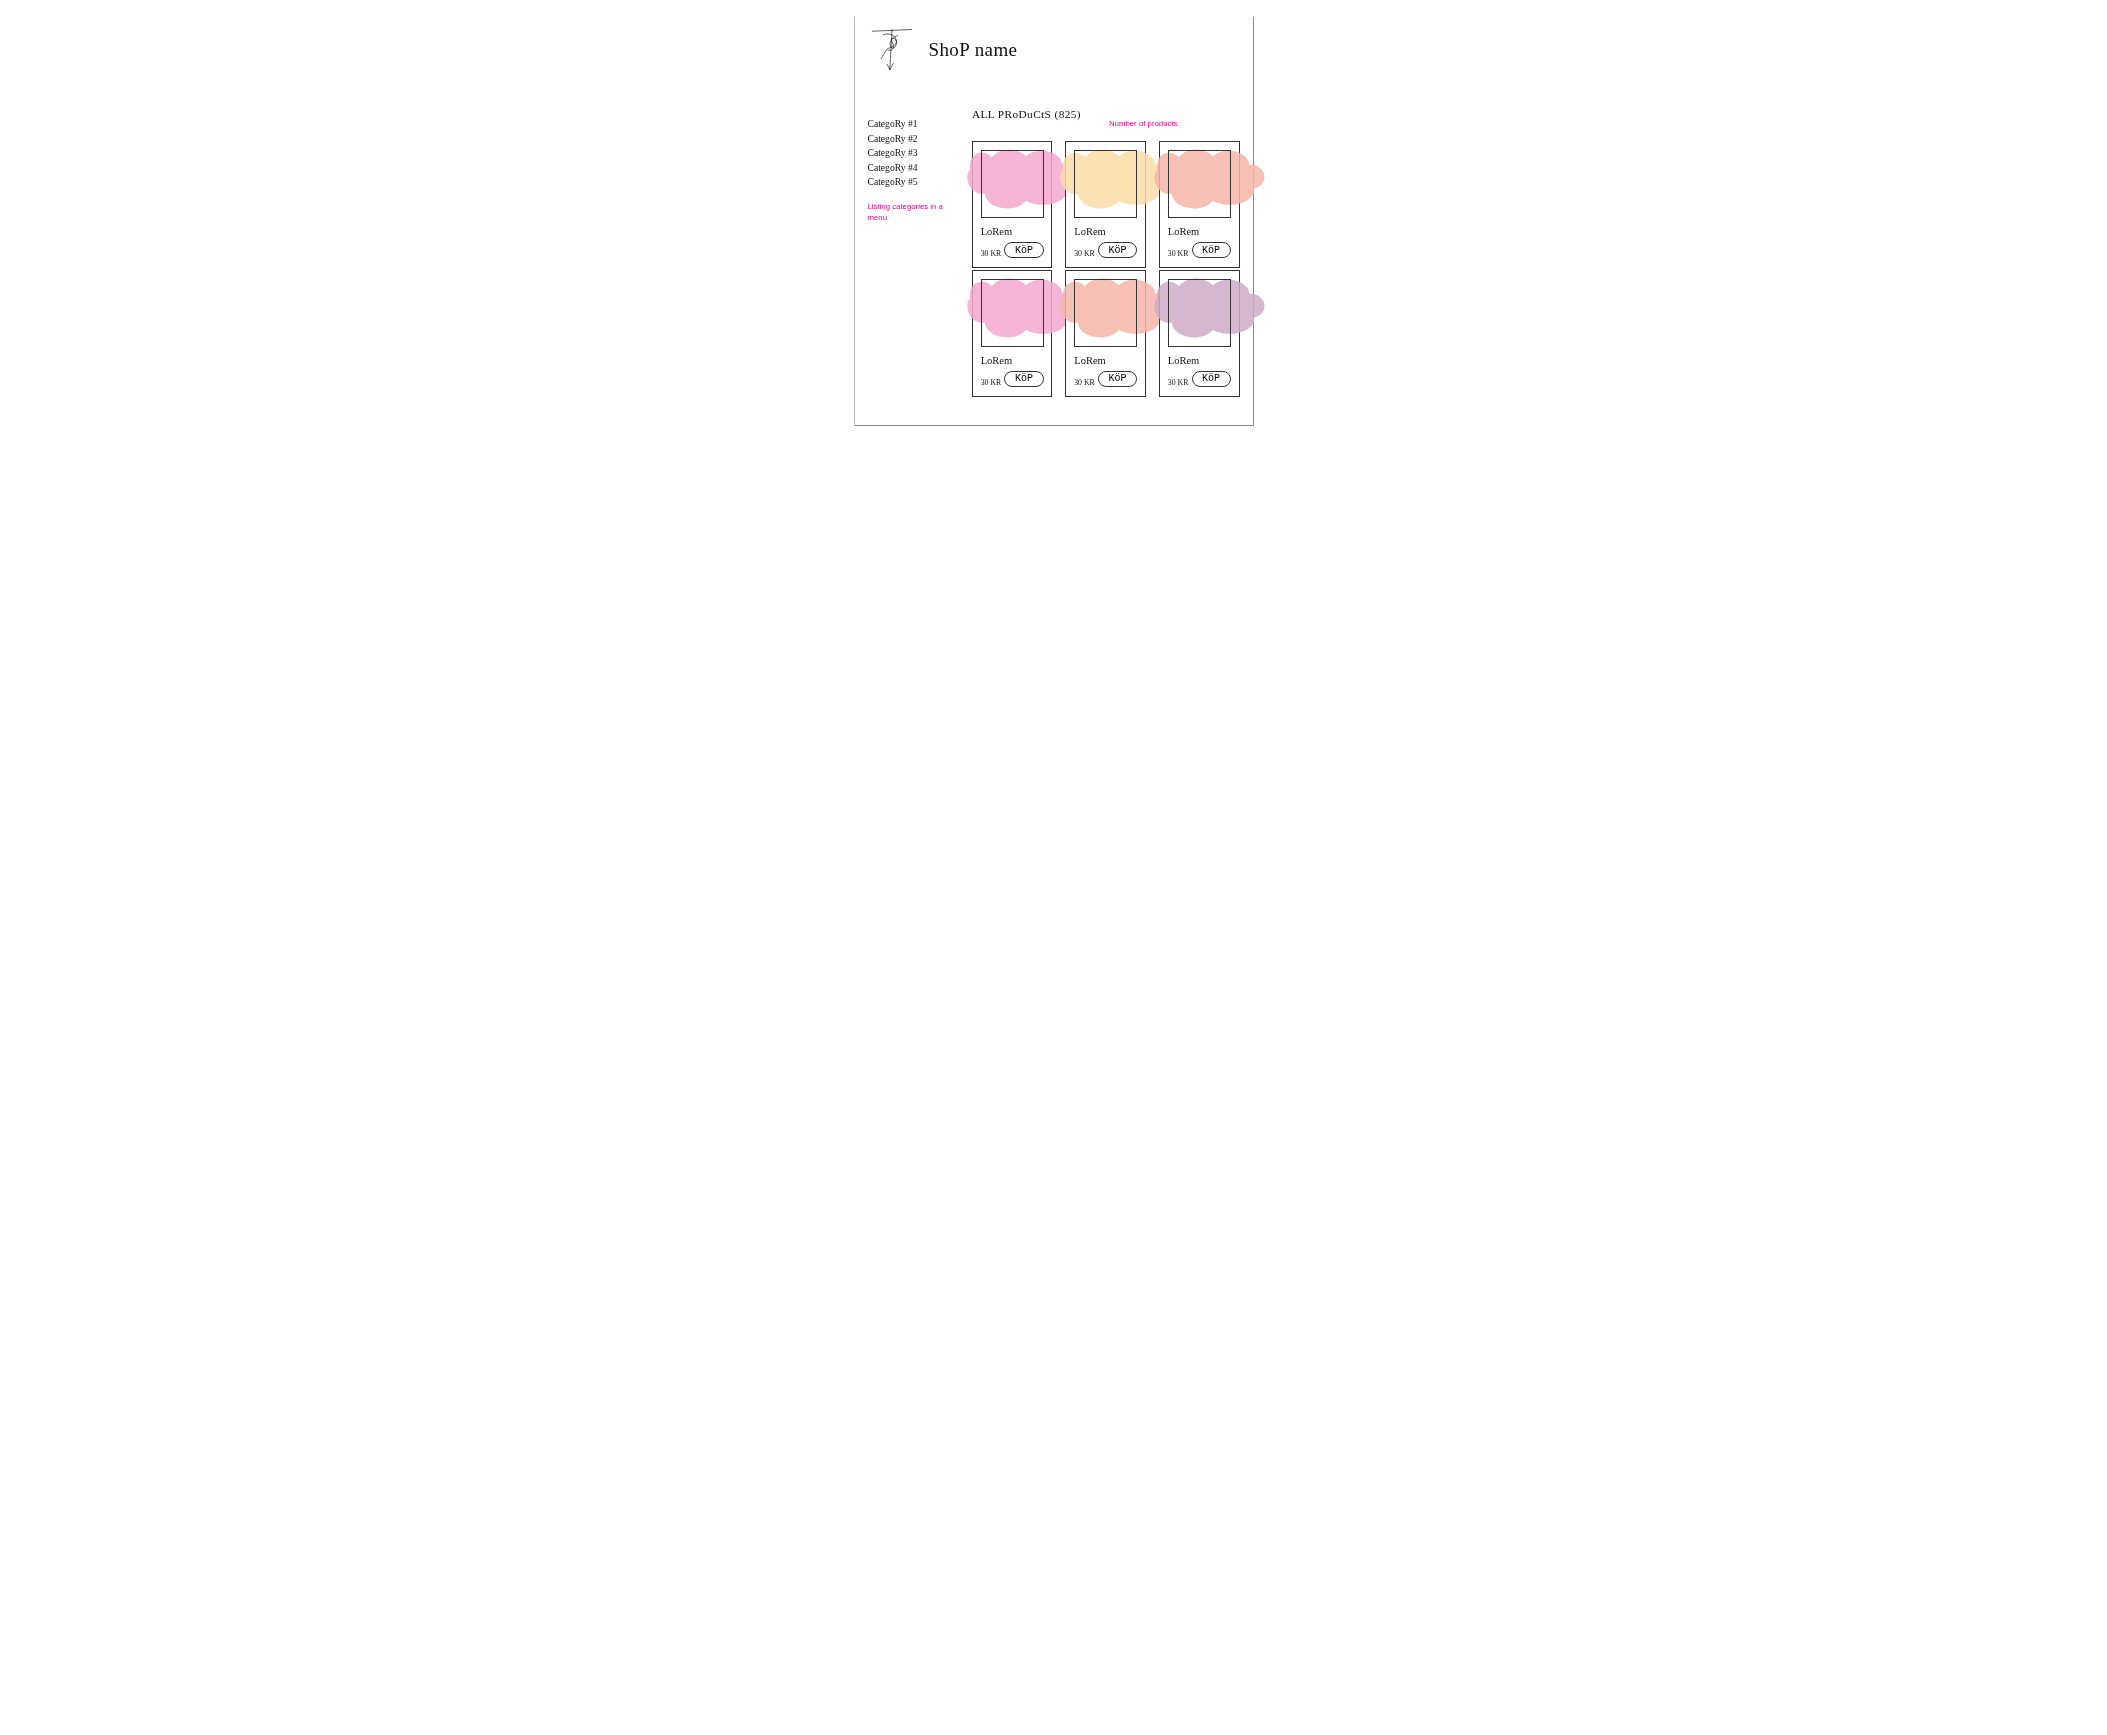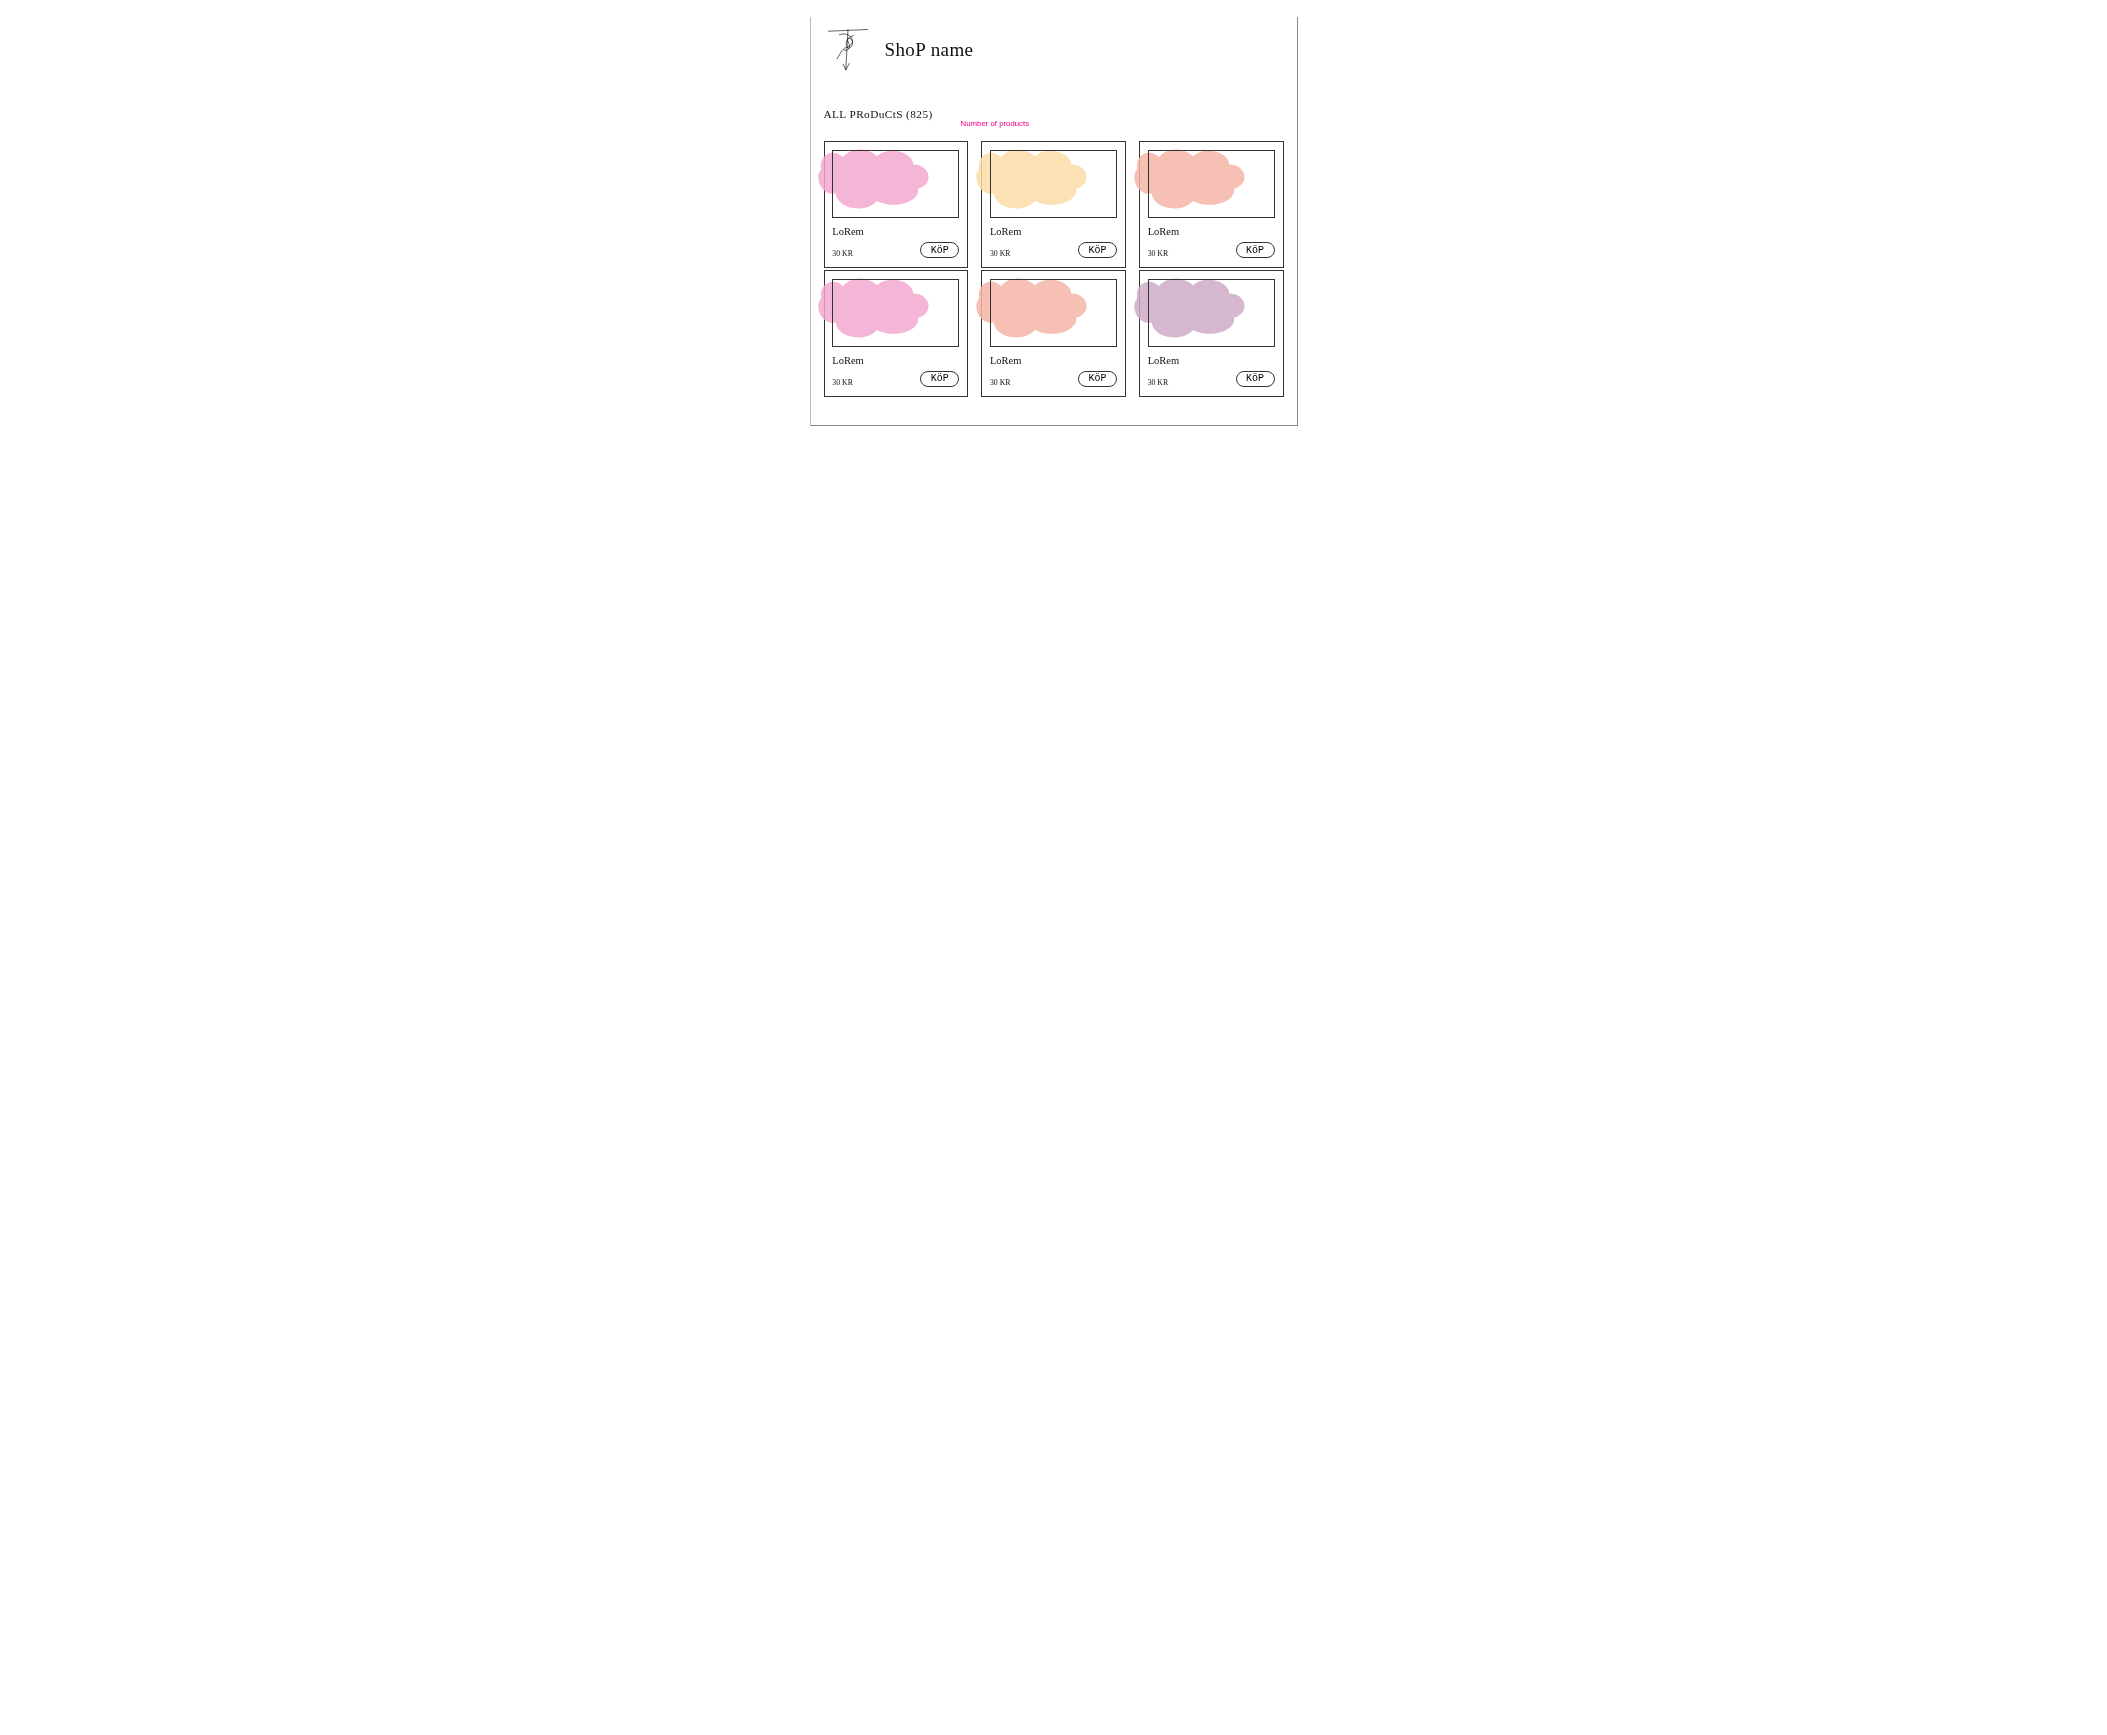--- a/index.html
+++ b/index.html
@@ -3,21 +3,21 @@
 <meta charset="utf-8">
 <style>
   * { box-sizing: border-box; margin: 0; padding: 0; }
   html, body { width: 100%; height: 100%; background: #fff; }
   body {
     font-family: "Comic Sans MS", "Segoe Script", cursive;
     color: #111;
     padding: 17.4px;
   }
   .page {
-    width: 488px;
+    width: 400px;
     margin: 0 auto;
     border: 0.4px solid #888;
     border-left: 0.4px solid #bbb;
     border-top: none;
     padding: 8.7px 13px 22px 13px;
     position: relative;
     min-height: 409px;
   }
   .header {
     display: flex;
@@ -134,20 +134,28 @@
         <path d="M10 12 L100 8 M55 8 L50 100 M50 100 L44 88 M50 100 L58 86"></path>
         <path d="M35 20 C60 10, 80 40, 50 50 C30 55, 70 65, 55 35 C48 22, 75 28, 62 48 C52 60, 40 30, 68 22"></path>
         <path d="M42 55 L30 75"></path>
       </svg>
     </span>
     <h1 class="shop-title">ShoP name</h1>
   </div>
 
   <div class="layout">
 
+    <aside class="sidebar">
+      <div class="sidebar-item">CategoRy #1</div>
+      <div class="sidebar-item">CategoRy #2</div>
+      <div class="sidebar-item">CategoRy #3</div>
+      <div class="sidebar-item">CategoRy #4</div>
+      <div class="sidebar-item">CategoRy #5</div>
+      <div class="annotation">Listing categories in a menu</div>
+    </aside>
 
     <main class="main">
       <div class="heading-row">
         <div class="page-heading">ALL PRoDuCtS (825)</div>
         <div class="heading-annotation">Number of products</div>
       </div>
 
       <div class="grid">
 
       <div class="card">

